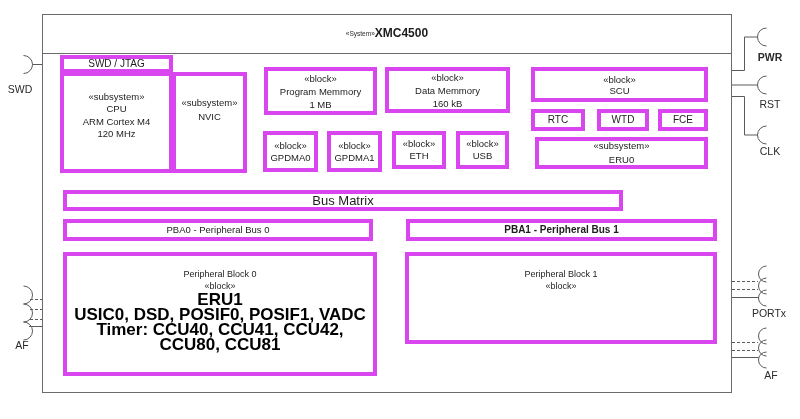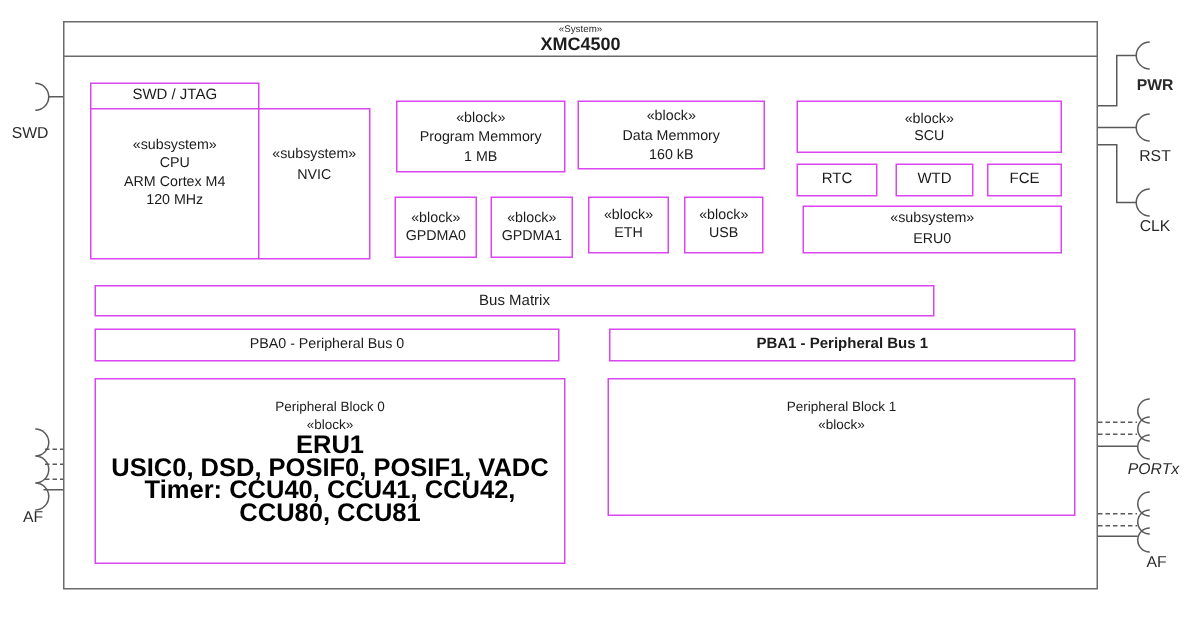--- a/index.html
+++ b/index.html
@@ -9,61 +9,61 @@
     color:#1c1c1c;position:relative;overflow:hidden;
     -webkit-font-smoothing:antialiased;
   }
   .abs{position:absolute;box-sizing:border-box;}
   svg.wires{position:absolute;left:0;top:0;pointer-events:none;}
   svg.wires path{stroke:#5a5a5a;stroke-width:1;fill:none;}
   svg.wires path.dashed{stroke-dasharray:3 2;}
 
   
   #sys{left:42px;top:14px;width:690px;height:379px;border:1px solid #6b6b6b;background:#fff;}
-  #sys-titlebar{left:42px;top:14px;width:690px;height:24px;border-bottom:1px solid #6b6b6b;
-    display:flex;flex-direction:column;align-items:center;justify-content:center;line-height:1;}
+  #sys-titlebar{left:42px;top:14px;width:690px;height:40px;border-bottom:1px solid #6b6b6b;
+    display:flex;align-items:center;justify-content:center;line-height:1;}
   .sys-st{font-size:6.5px;line-height:7px;color:#2a2a2a;}
   .sys-title{font-size:12px;font-weight:bold;line-height:13px;}
 
   
-  .box{position:absolute;box-sizing:border-box;background:#fff;border:1px solid #d946ef;
+  .box{position:absolute;box-sizing:border-box;background:#fff;border:4px solid #d946ef;
     display:flex;flex-direction:column;align-items:center;justify-content:center;
     text-align:center;font-size:9px;line-height:12px;}
 
   #b-swdjtag{left:60px;top:55px;width:113px;height:18px;font-size:10px;}
   #b-cpu{left:60px;top:72px;width:113px;height:101px;line-height:12.5px;font-size:9.5px;padding-bottom:14px;}
   #b-nvic{left:172px;top:72px;width:75px;height:101px;font-size:9.5px;padding-bottom:26px;}
   #b-nvic .gap{margin-top:2px;}
   #b-progmem{left:264px;top:67px;width:113px;height:48px;line-height:13px;font-size:9.5px;}
   #b-datamem{left:385px;top:67px;width:125px;height:46px;line-height:13px;font-size:9.5px;}
   #b-gpdma0{left:263px;top:131px;width:55px;height:41px;font-size:9.5px;}
   #b-gpdma1{left:327px;top:131px;width:55px;height:41px;font-size:9.5px;}
   #b-eth{left:392px;top:131px;width:54px;height:38px;font-size:9.5px;}
   #b-usb{left:456px;top:131px;width:53px;height:38px;font-size:9.5px;}
   #b-scu{left:531px;top:67px;width:177px;height:35px;line-height:11px;font-size:9.5px;}
   #b-rtc{left:531px;top:109px;width:54px;height:22px;font-size:10px;}
   #b-wtd{left:597px;top:109px;width:52px;height:22px;font-size:10px;}
   #b-fce{left:658px;top:109px;width:50px;height:22px;font-size:10px;}
   #b-eru0{left:535px;top:137px;width:173px;height:32px;line-height:14px;font-size:9.5px;}
-  #b-busmatrix{left:63px;top:190px;width:560px;height:21px;font-size:10px;}
+  #b-busmatrix{left:63px;top:190px;width:560px;height:21px;font-size:13px;}
   #b-pba0{left:63px;top:219px;width:310px;height:22px;font-size:9.5px;}
   #b-pba1{left:406px;top:219px;width:311px;height:22px;font-size:10px;font-weight:bold;}
 
   #b-pb0{left:63px;top:252px;width:314px;height:124px;justify-content:flex-start;padding-top:12px;}
   #b-pb1{left:405px;top:252px;width:312px;height:92px;justify-content:flex-start;padding-top:12px;}
   .pb-bold{margin-top:0;font-weight:bold;font-size:17px;line-height:15px;color:#000;}
 
   
   .portlabel{position:absolute;font-size:10.5px;line-height:12px;text-align:center;color:#2a2a2a;}
   #l-swd{left:2px;top:83px;width:36px;}
   #l-afl{left:8px;top:339px;width:28px;}
   #l-pwr{left:750px;top:51px;width:40px;font-weight:bold;}
   #l-rst{left:752px;top:98px;width:36px;}
   #l-clk{left:752px;top:145px;width:36px;}
-  #l-portx{left:746px;top:307px;width:46px;font-style:italic;}
+  #l-portx{left:746px;top:307px;width:46px;}
   #l-afr{left:756px;top:369px;width:30px;}
 </style>
 </head>
 <body>
 
 <svg class="wires" width="800" height="419">
 
   <path d="M23.5,55.5 A9,9 0 0 1 23.5,73.5"></path>
   <path d="M23.5,286 A9,9 0 0 1 23.5,304 M23.5,304 A9,9 0 0 1 23.5,322 M23.5,322 A9,9 0 0 1 23.5,340"></path>
 

